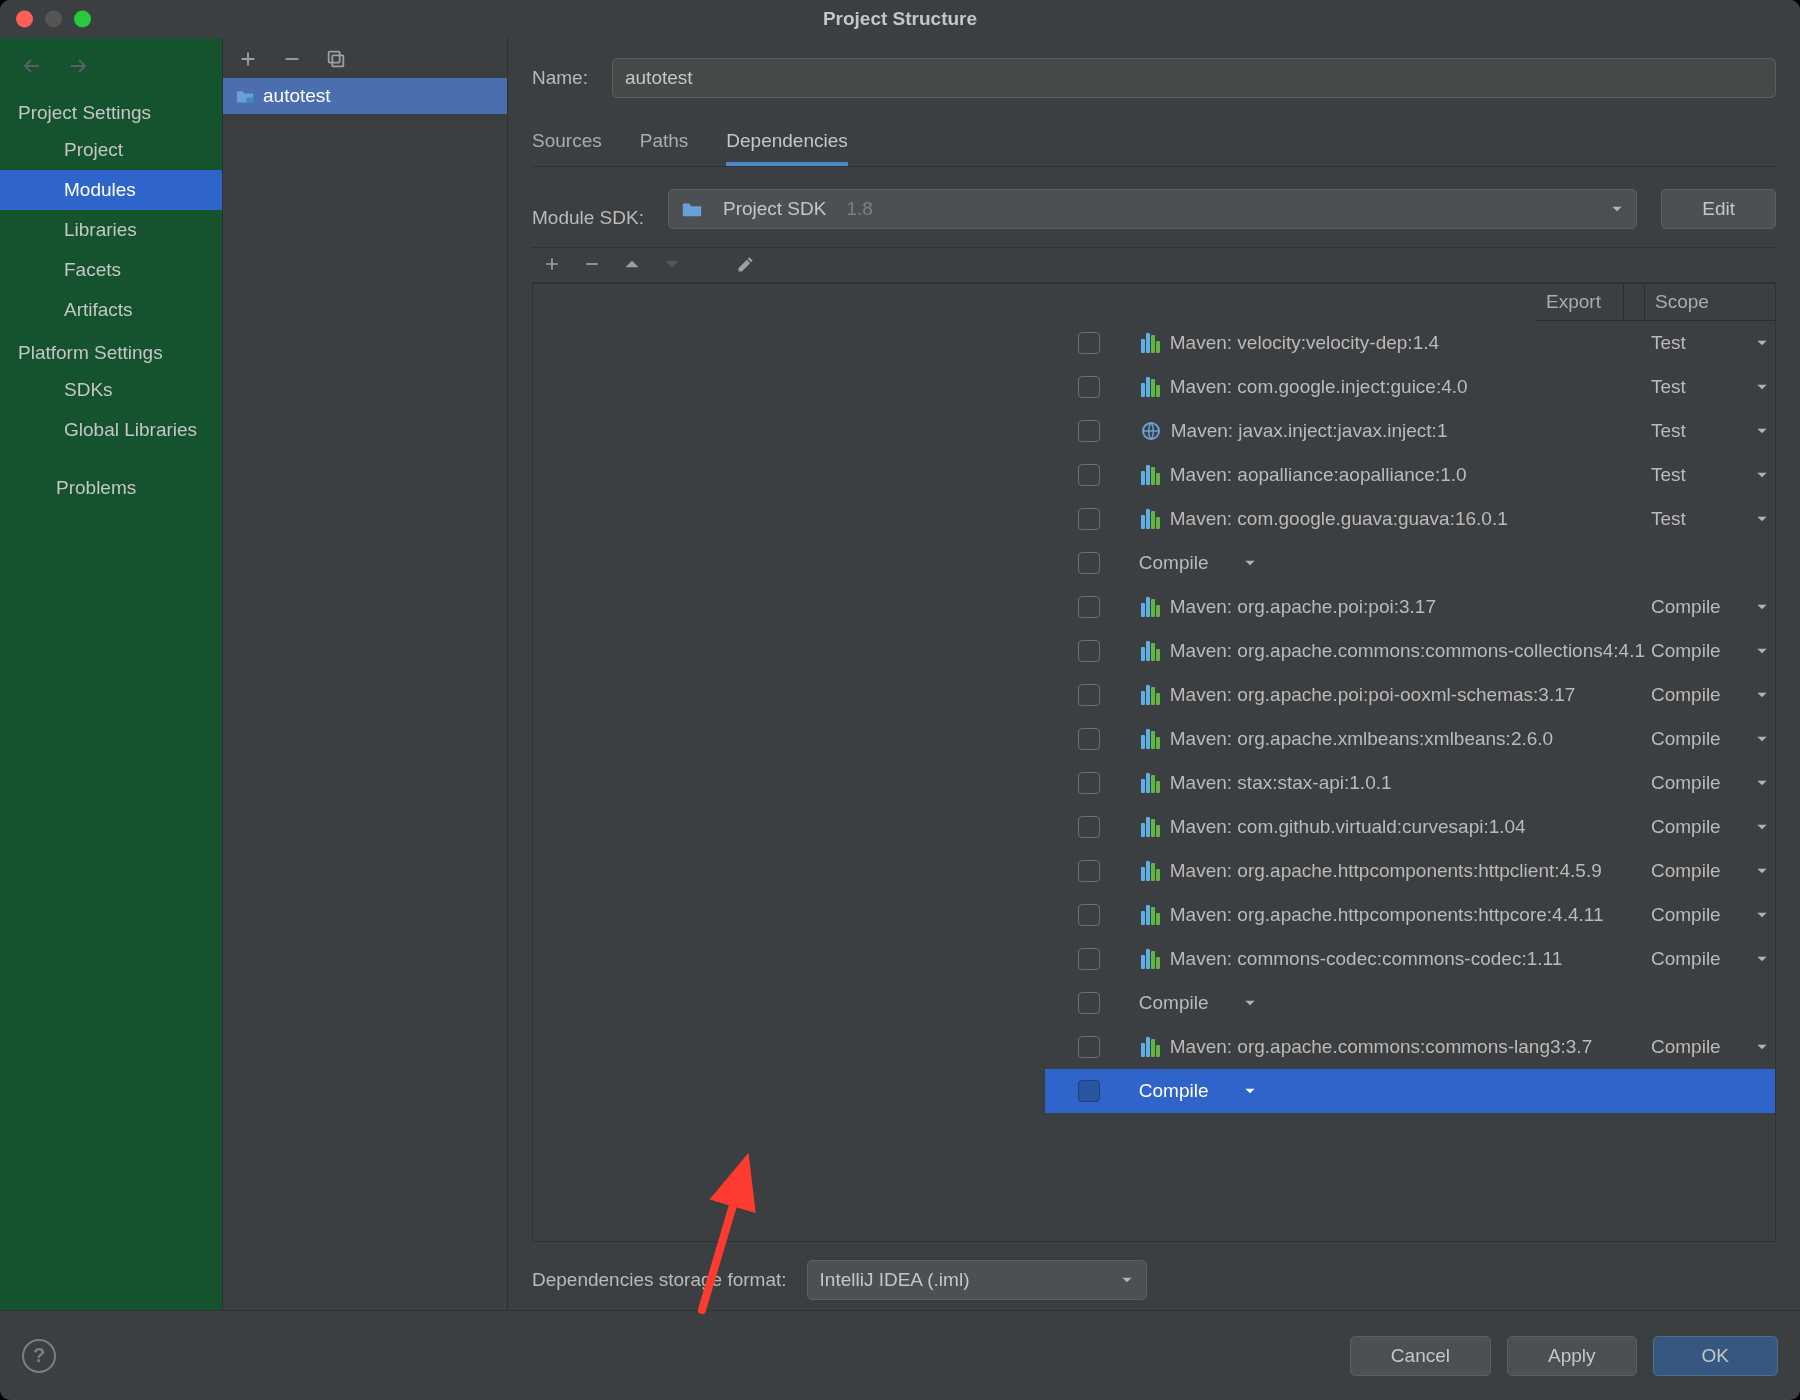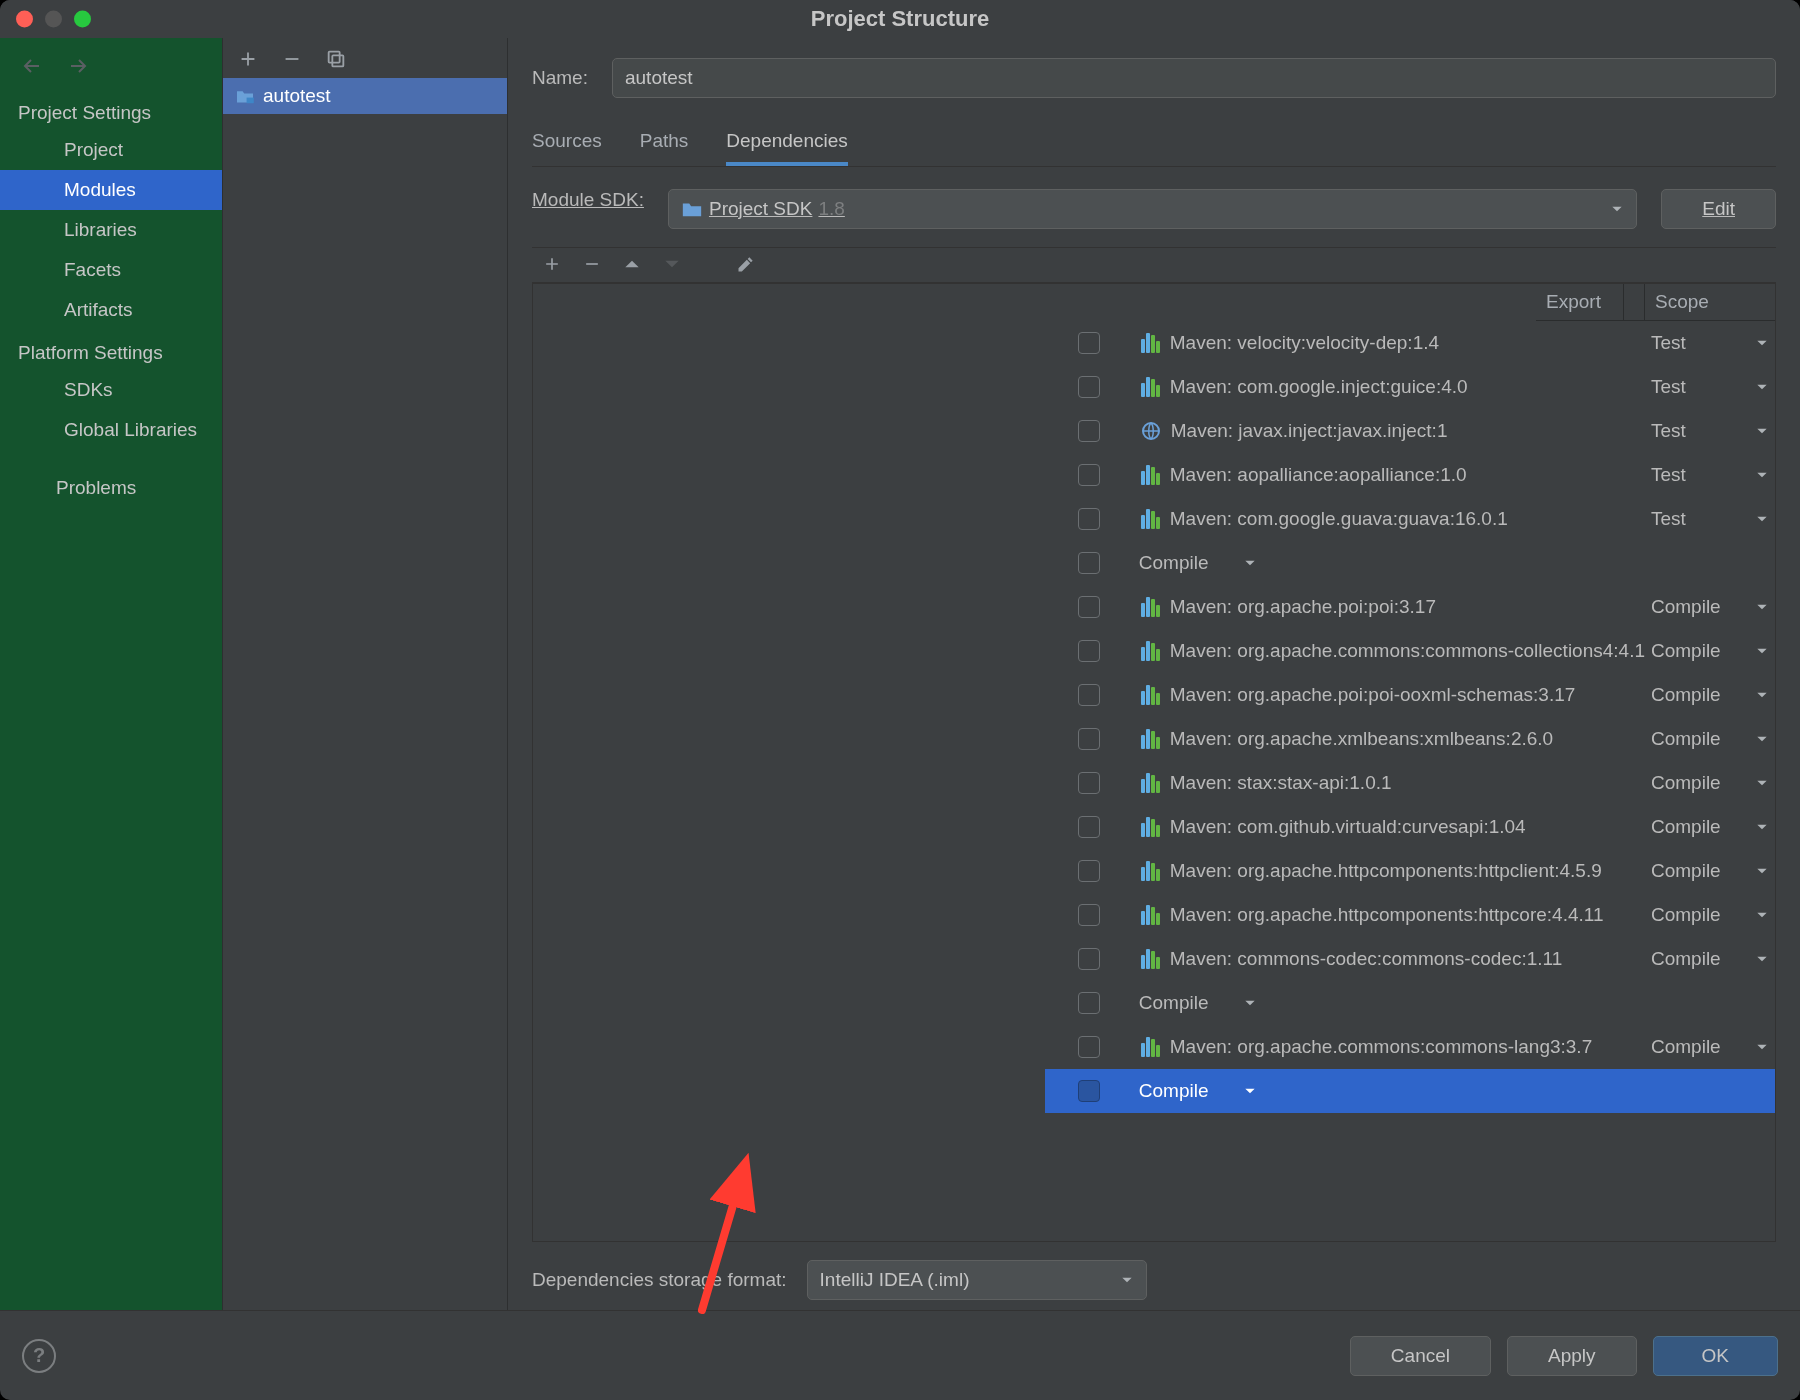--- a/index.html
+++ b/index.html
@@ -43,21 +43,21 @@
   width: 17px; height: 17px; border-radius: 50%;
 }
 .t-close { background: #ff5f56; }
 .t-min { background: #555; }
 .t-max { background: #27c93f; }
 .title {
   flex: 1;
   text-align: center;
   color: #c6c6c6;
   font-weight: 600;
-  font-size: 22px;
+  font-size: 19px;
 }
 
 .body-area {
   flex: 1 1 auto;
   display: flex;
   min-height: 0;
 }
 
 .left-nav {
   flex: 0 0 222px;
@@ -152,30 +152,29 @@
   cursor: pointer;
   border-bottom: 4px solid transparent;
 }
 .tab.active {
   color: #c6c6c6;
   border-bottom-color: #4a88c7;
 }
 
 .sdk-row {
   display: flex;
-  align-items: flex-start;
+  align-items: flex-end;
   gap: 24px;
   margin: 22px 0 18px 0;
-  text-decoration: underline;
 }
 .sdk-row label { flex: 0 0 auto; }
 .combo {
   display: flex;
   align-items: center;
-  gap: 6px;
+  gap: 20px;
   background: #4c5052;
   border: 1px solid #5e6060;
   border-radius: 5px;
   height: 40px;
   padding: 0 12px;
   color: #c6c6c6;
 }
 .combo .ver { color: #7d7f80; }
 .combo.sdk { flex: 1 1 auto; position: relative; }
 .combo .dd { margin-left: auto; }

